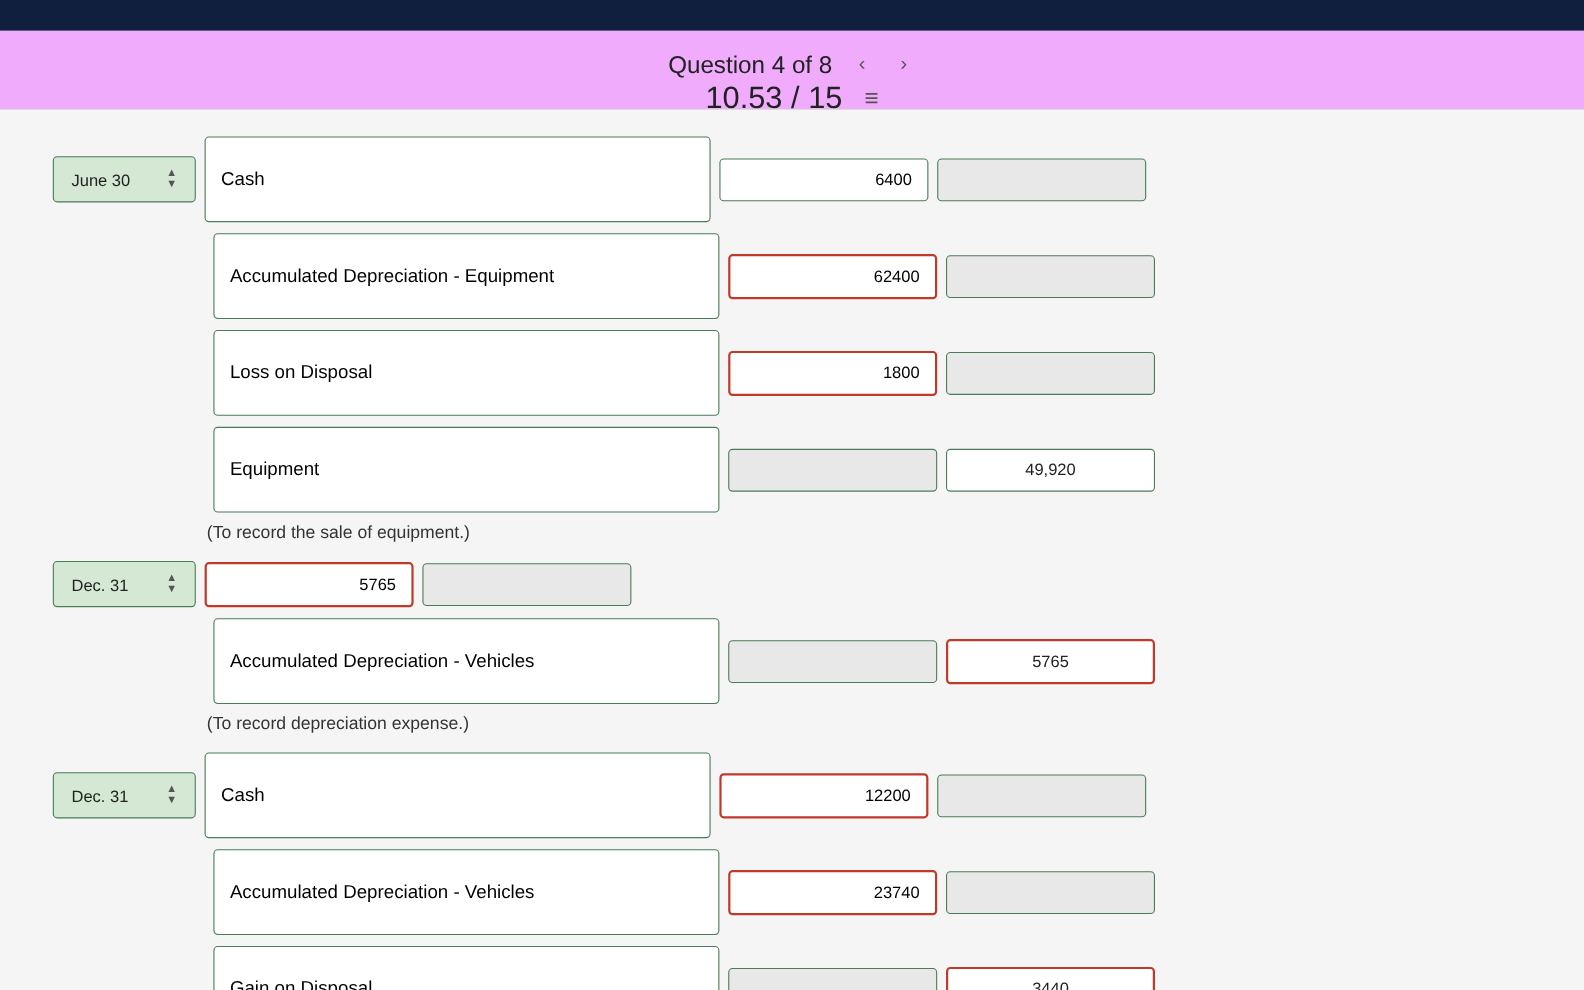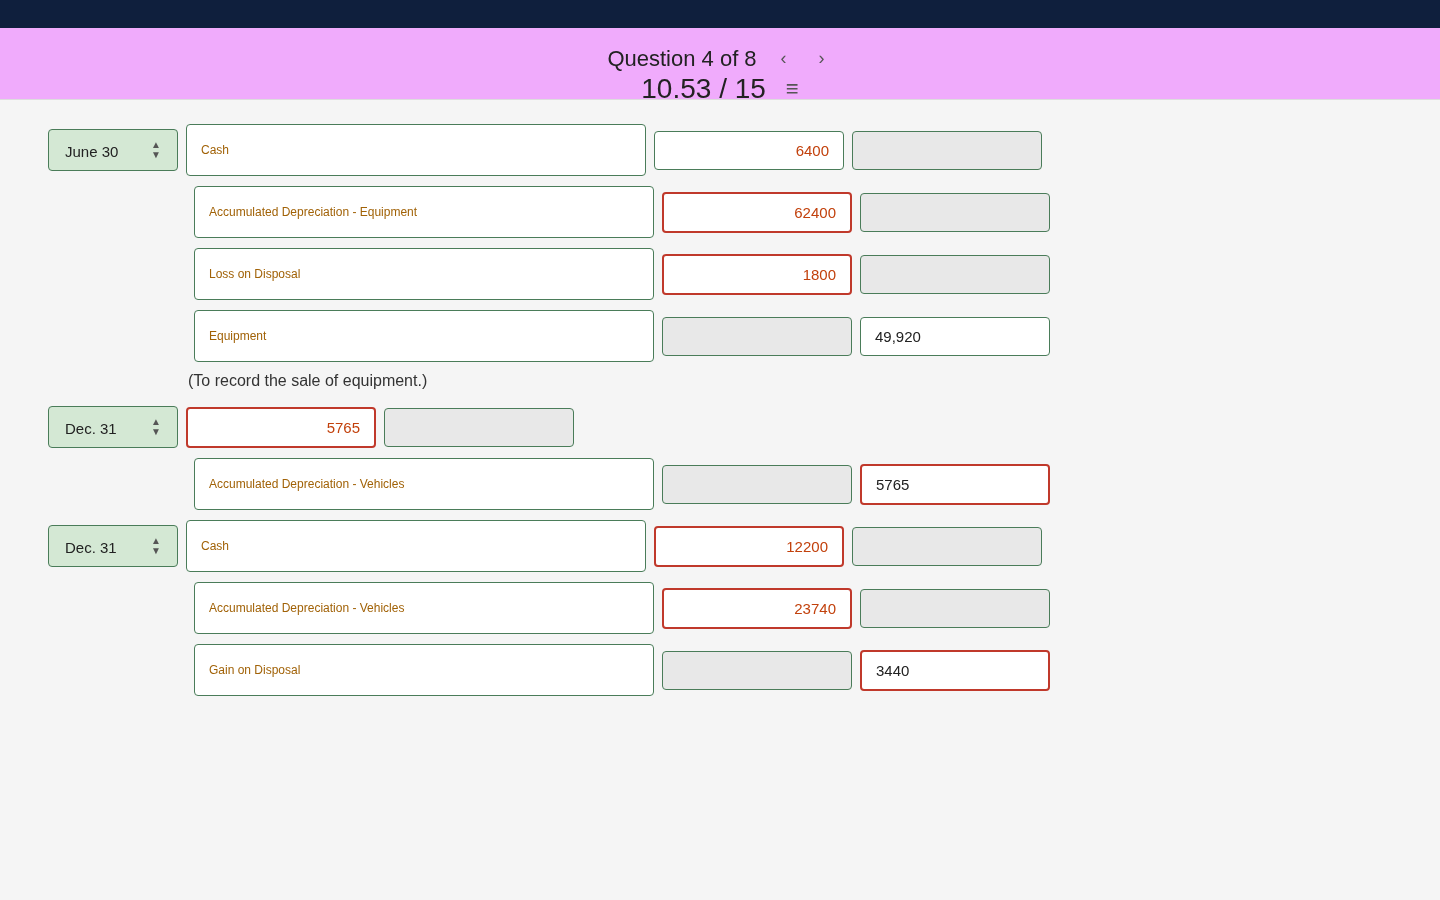--- a/index.html
+++ b/index.html
@@ -101,34 +101,34 @@
       flex-direction: column;
       font-size: 10px;
       line-height: 1;
       color: #555;
     }
 
     .account-input {
       background: #fff;
       border: 1px solid #4a7c59;
       border-radius: 4px;
-      padding: 18px 14px;
-      font-size: 12px;
-      color: #a16207;
+      padding: 28px 14px;
+      font-size: 17px;
+      color: #000000;
       width: 460px;
       margin-left: 8px;
     }
 
     .debit-input {
       background: #fff;
       border: 1px solid #4a7c59;
       border-radius: 4px;
       padding: 10px 14px;
       font-size: 15px;
-      color: #c2410c;
+      color: #000000;
       width: 190px;
       margin-left: 8px;
       text-align: right;
     }
 
     .debit-input.error {
       border: 2px solid #c0392b;
     }
 
     .debit-input.disabled {
@@ -137,21 +137,21 @@
 
     .credit-input {
       background: #fff;
       border: 1px solid #4a7c59;
       border-radius: 4px;
       padding: 10px 14px;
       font-size: 15px;
       color: #222;
       width: 190px;
       margin-left: 8px;
-      text-align: left;
+      text-align: center;
     }
 
     .credit-input.error {
       border: 2px solid #c0392b;
     }
 
     .credit-input.disabled {
       background: #e8e8e8;
     }
 
@@ -232,20 +232,21 @@
       </button>
       <input class="debit-input error" value="5765" style="">
       <input class="credit-input disabled" value="" readonly="" style="">
     </div>
 
     <div class="entry-row indent">
       <input class="account-input" value="Accumulated Depreciation - Vehicles" readonly="" style="">
       <input class="debit-input disabled" value="" readonly="" style="">
       <input class="credit-input error" value="5765" style="">
     </div>
+    <div class="note-text">(To record depreciation expense.)</div>
   </div>
 
   <div class="entry-block">
 
     <div class="entry-row">
       <button class="date-btn">
         <span>Dec. 31</span>
         <span class="arrows">
             <span>▲</span>
             <span>▼</span>

